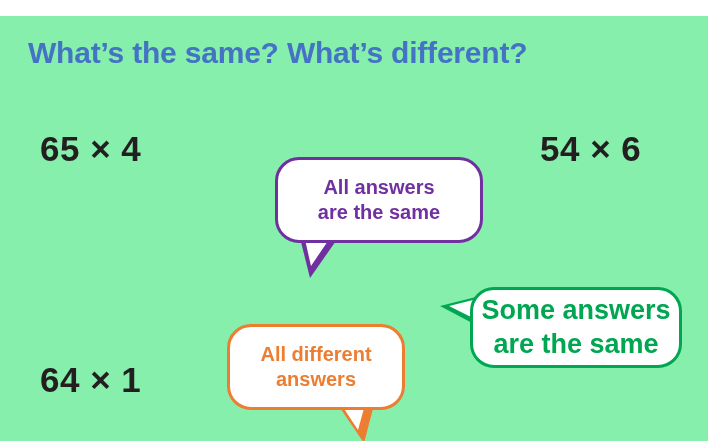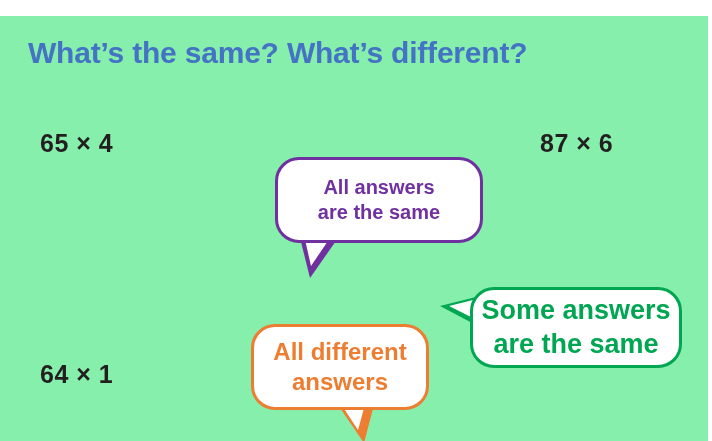--- a/index.html
+++ b/index.html
@@ -27,21 +27,21 @@
     left: 28px;
     top: 20px;
     font-size: 30px;
     font-weight: bold;
     color: #4472c4;
     letter-spacing: -0.2px;
     white-space: nowrap;
   }
   .expr {
     position: absolute;
-    font-size: 25px;
+    font-size: 35px;
     font-weight: bold;
     color: #231f20;
     white-space: nowrap;
     letter-spacing: 0.5px;
   }
   .expr-a { left: 40px; top: 113px; }
   .expr-b { left: 540px; top: 113px; }
   .expr-c { left: 40px; top: 344px; }
 
   
@@ -71,22 +71,21 @@
     color: #7030a0;
     font-size: 20px;
   }
   .bubble-orange {
     left: 227px;
     top: 308px;
     width: 178px;
     height: 86px;
     border-color: #ed7d31;
     color: #ed7d31;
-    font-size: 24px;
-    margin-left: 24px;
+    font-size: 20px;
   }
   .bubble-green {
     left: 470px;
     top: 271px;
     width: 212px;
     height: 81px;
     border-color: #00a651;
     color: #00a651;
     font-size: 27px;
   }
@@ -144,21 +143,21 @@
   }
 </style>
 </head>
 <body>
 
 <div id="page">
 
   <div class="title">What’s the same? What’s different?</div>
 
   <div class="expr expr-a">65 × 4</div>
-  <div class="expr expr-b">87 × 6</div>
+  <div class="expr expr-b">54 × 6</div>
   <div class="expr expr-c">64 × 1</div>
 
   <div class="tail tail-purple-outer"></div>
   <div class="tail tail-purple-inner"></div>
   <div class="bubble bubble-purple">
     <span class="line">All answers</span>
     <span class="line">are the same</span>
   </div>
 
   <div class="tail tail-orange-outer"></div>

